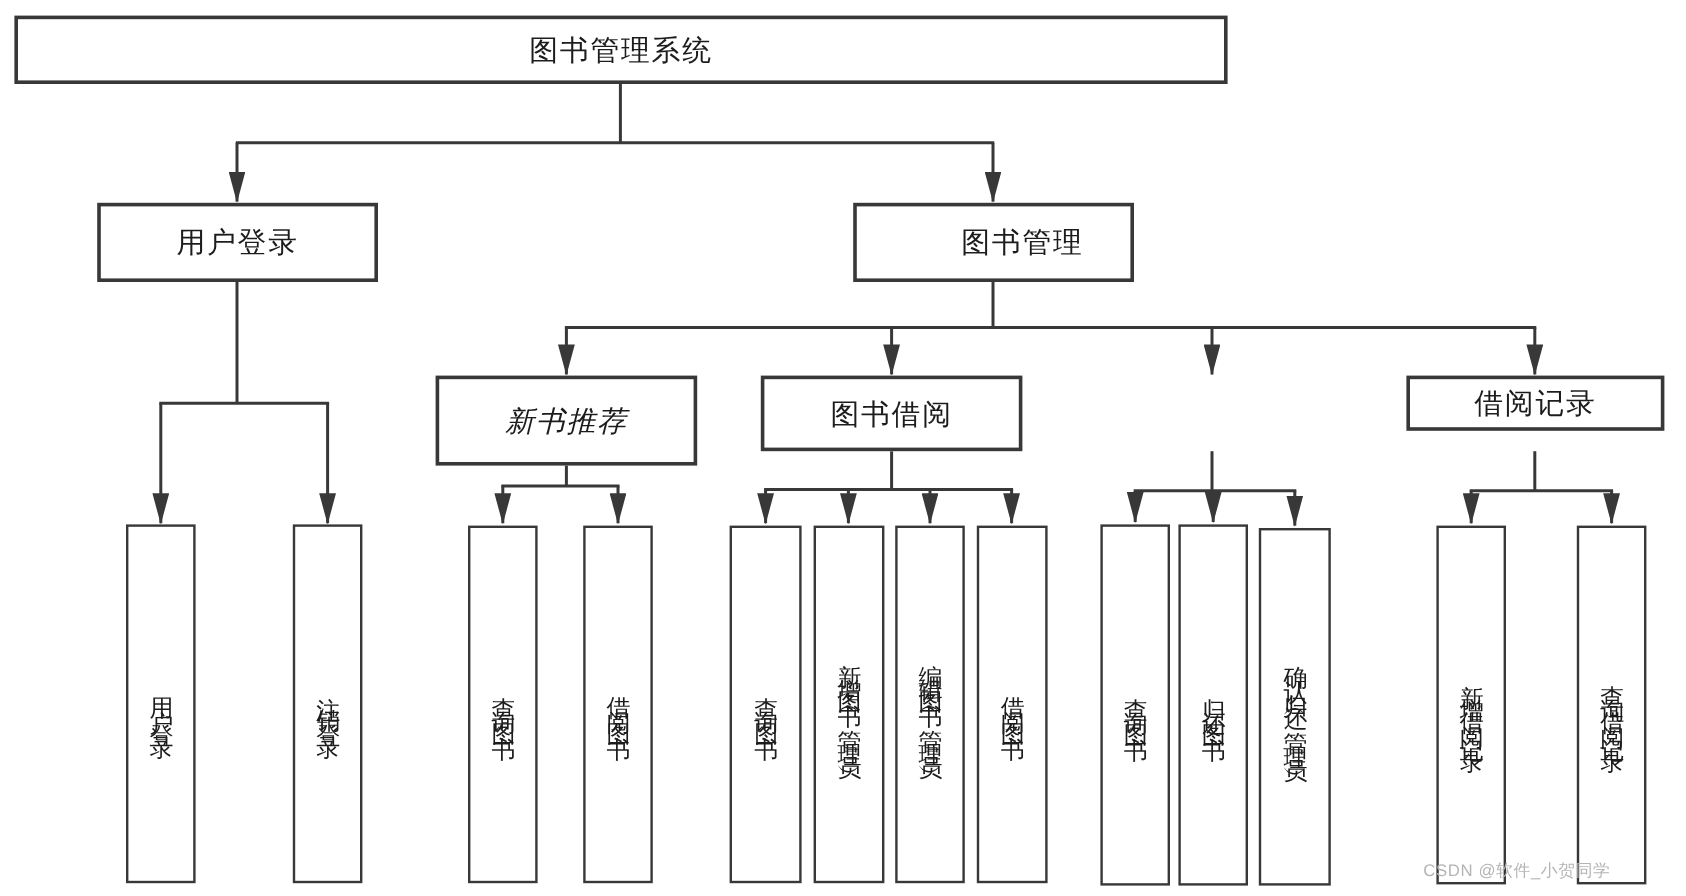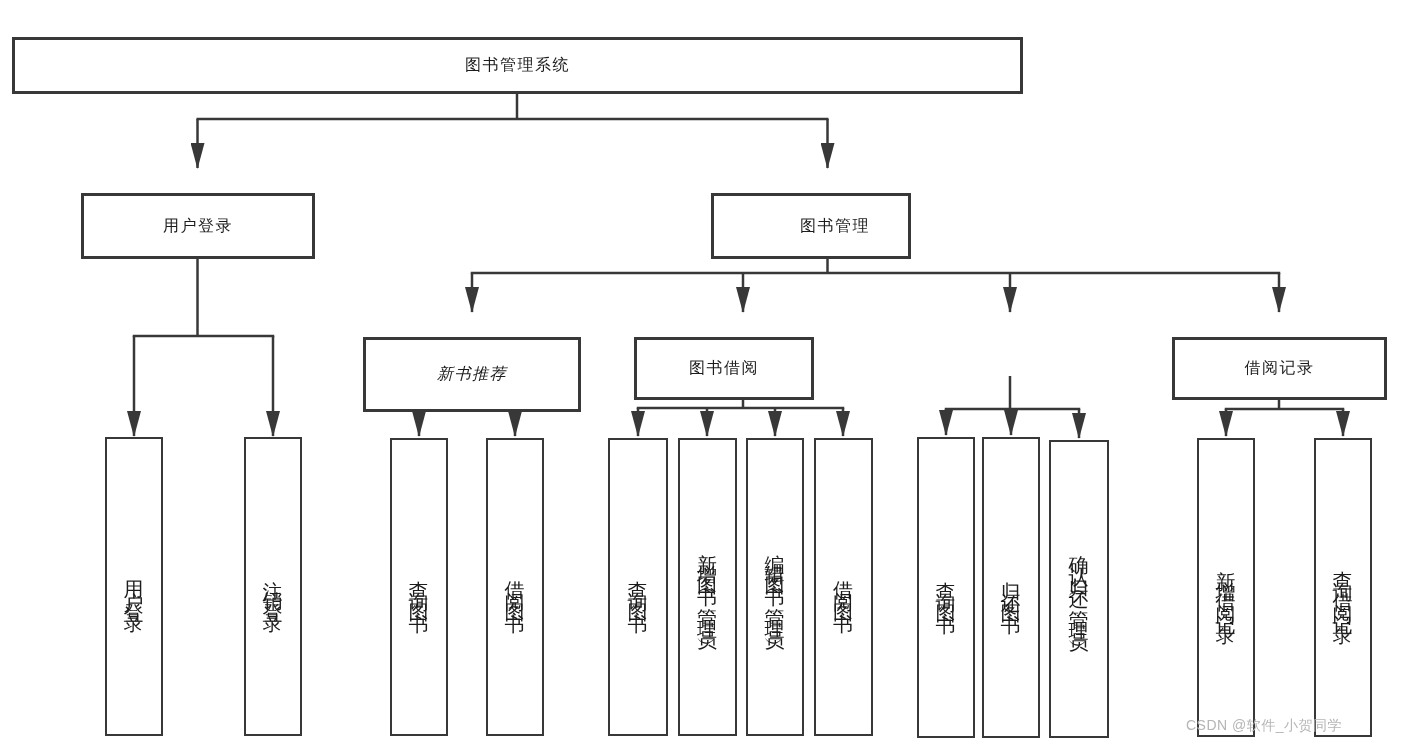--- a/index.html
+++ b/index.html
@@ -5,21 +5,21 @@
   html,body { margin:0; padding:0; background:#ffffff; }
   .stage {
     position:relative; width:1405px; height:747px; background:#ffffff;
     font-family:"Liberation Sans", sans-serif; overflow:hidden;
   }
   .wires { position:absolute; left:0; top:0; }
   .wires line { stroke:#383838; stroke-width:2.5; }
   .hbox {
     position:absolute; box-sizing:border-box; background:#ffffff;
     border:3px solid #383838; display:flex; align-items:center; justify-content:center;
-    font-size:16px; color:#1c1c1c; letter-spacing:1.5px; white-space:nowrap;margin-top:24px;
+    font-size:24px; color:#1c1c1c; letter-spacing:1.5px; white-space:nowrap;
   }
   .vbox {
     position:absolute; box-sizing:border-box; background:#ffffff;
     border:2px solid #383838; display:flex; align-items:center; justify-content:center;
   }
   .vtext {
     writing-mode:vertical-rl; text-orientation:mixed;
     font-size:20px; letter-spacing:11px; color:#1c1c1c; line-height:1;
   }
   .watermark {
@@ -76,25 +76,25 @@
 
     <line x1="1279" y1="376" x2="1279" y2="409"></line>
     <line x1="1224.75" y1="409" x2="1344.25" y2="409"></line>
     <line x1="1226" y1="409" x2="1226" y2="436" marker-end="url(#ah)"></line>
     <line x1="1343" y1="409" x2="1343" y2="436" marker-end="url(#ah)"></line>
   </svg>
 
   <div class="hbox" style="left:12px; top:13px; width:1011px; height:57px;">图书管理系统</div>
 
   <div class="hbox" style="left:81px; top:169px; width:234px; height:66px;">用户登录</div>
-  <div class="hbox" style="left:711px; top:169px; width:200px; height:66px;padding-left:48px;">图书管理</div>
+  <div class="hbox" style="left:711px; top:169px; width:234px; height:66px;padding-left:48px;">图书管理</div>
 
   <div class="hbox" style="left:363px; top:313px; width:218px; height:75px;font-style:italic;">新书推荐</div>
-  <div class="hbox" style="left:634px; top:313px; width:180px; height:63px;">图书借阅</div>
-  <div class="hbox" style="left:1172px; top:313px; width:215px; height:63px;">借阅记录</div>
+  <div class="hbox" style="left:634px; top:313px; width:218px; height:63px;">图书借阅</div>
+  <div class="hbox" style="left:1172px; top:313px; width:215px; height:46px;">借阅记录</div>
 
   <div class="vbox" style="left:105px; top:437px; width:58px; height:299px;">
     <span class="vtext">用户登录</span>
   </div>
   <div class="vbox" style="left:244px; top:437px; width:58px; height:299px;">
     <span class="vtext">注销登录</span>
   </div>
 
   <div class="vbox" style="left:390px; top:438px; width:58px; height:298px;">
     <span class="vtext">查询图书</span>

